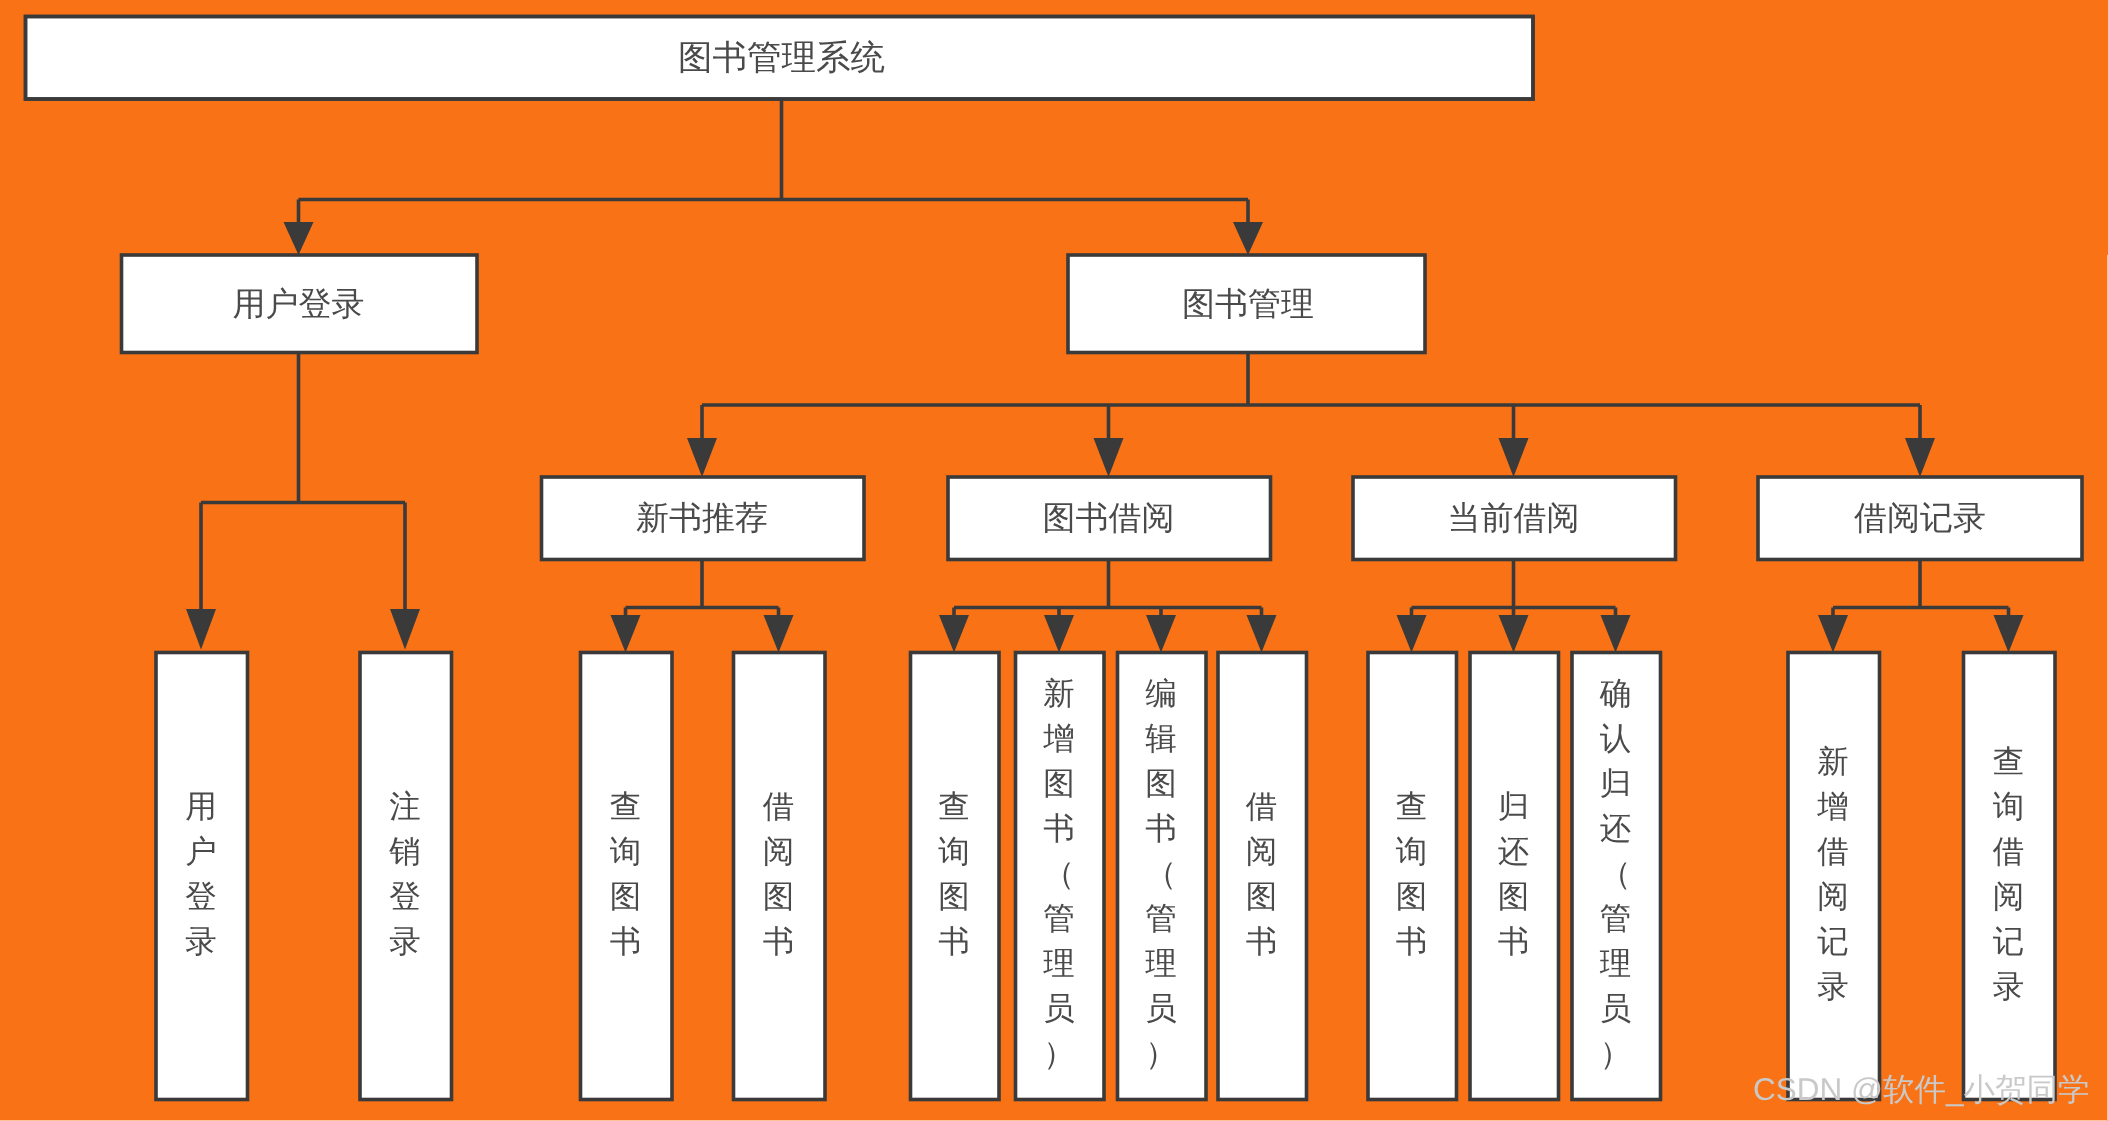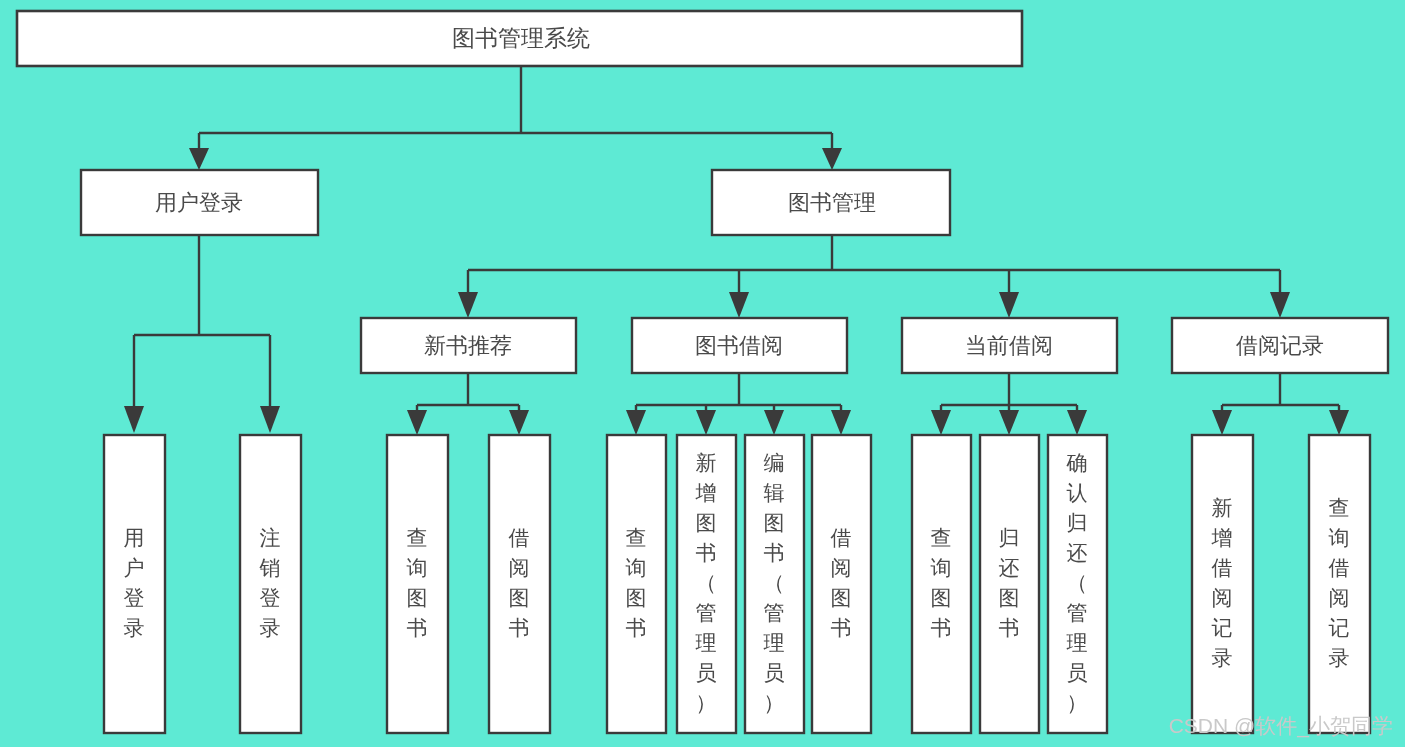--- a/index.html
+++ b/index.html
@@ -8,21 +8,21 @@
     padding: 0;
     background: #ffffff;
   }
   body {
     font-family: "Liberation Sans", "DejaVu Sans", sans-serif;
   }
   #diagram-root {
     position: relative;
     width: 1405px;
     height: 747px;
-    background: #5eead4;
+    background: #f97316;
     overflow: hidden;
   }
   svg.diagram-canvas {
     position: absolute;
     top: 0;
     left: 0;
     width: 1405px;
     height: 747px;
     display: block;
   }

